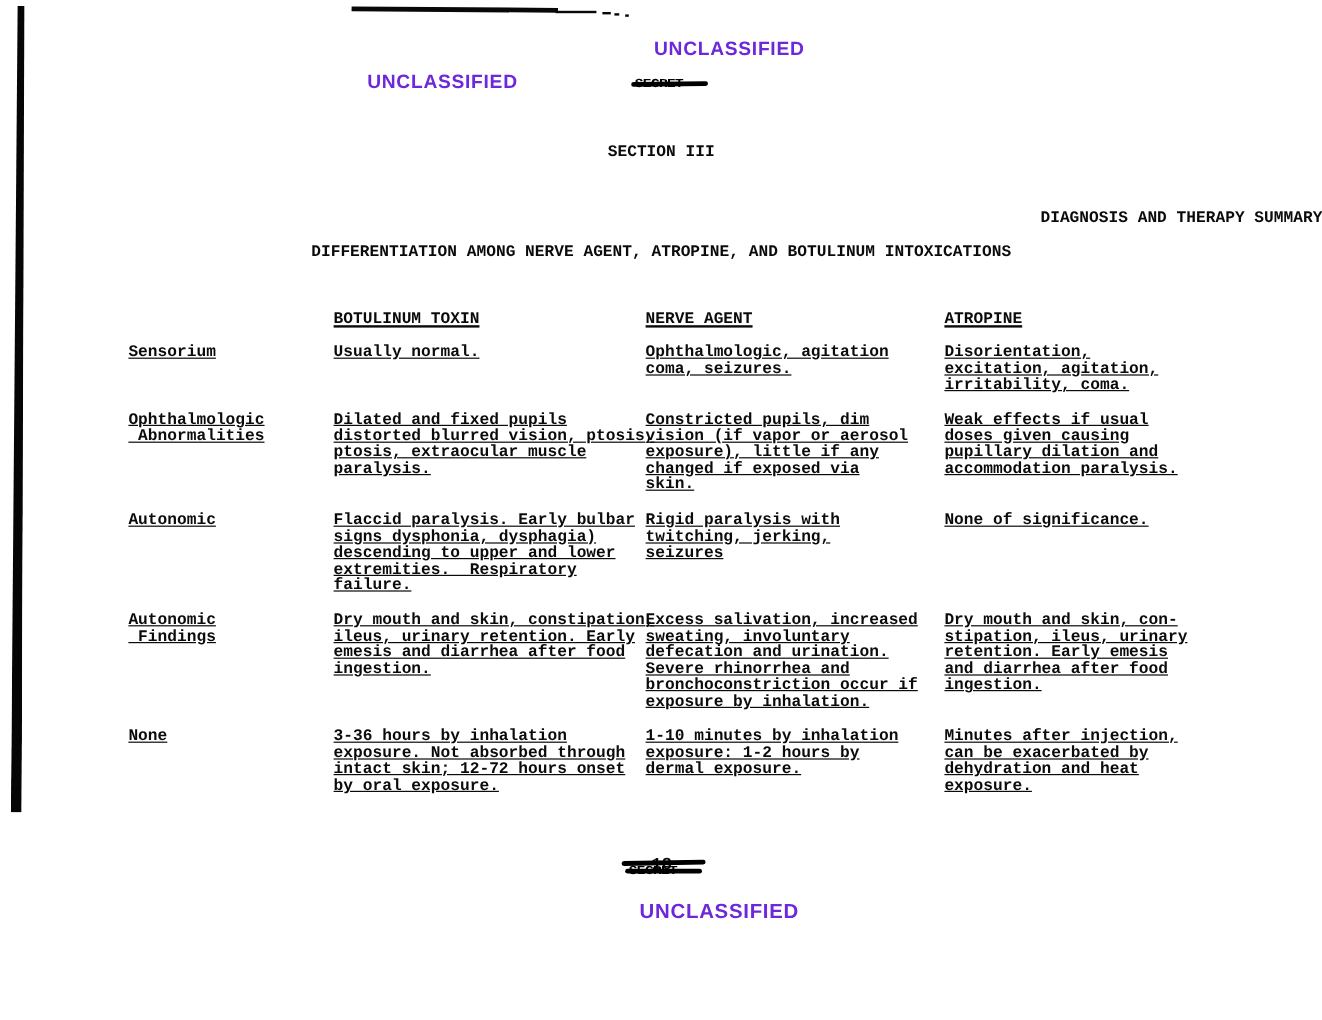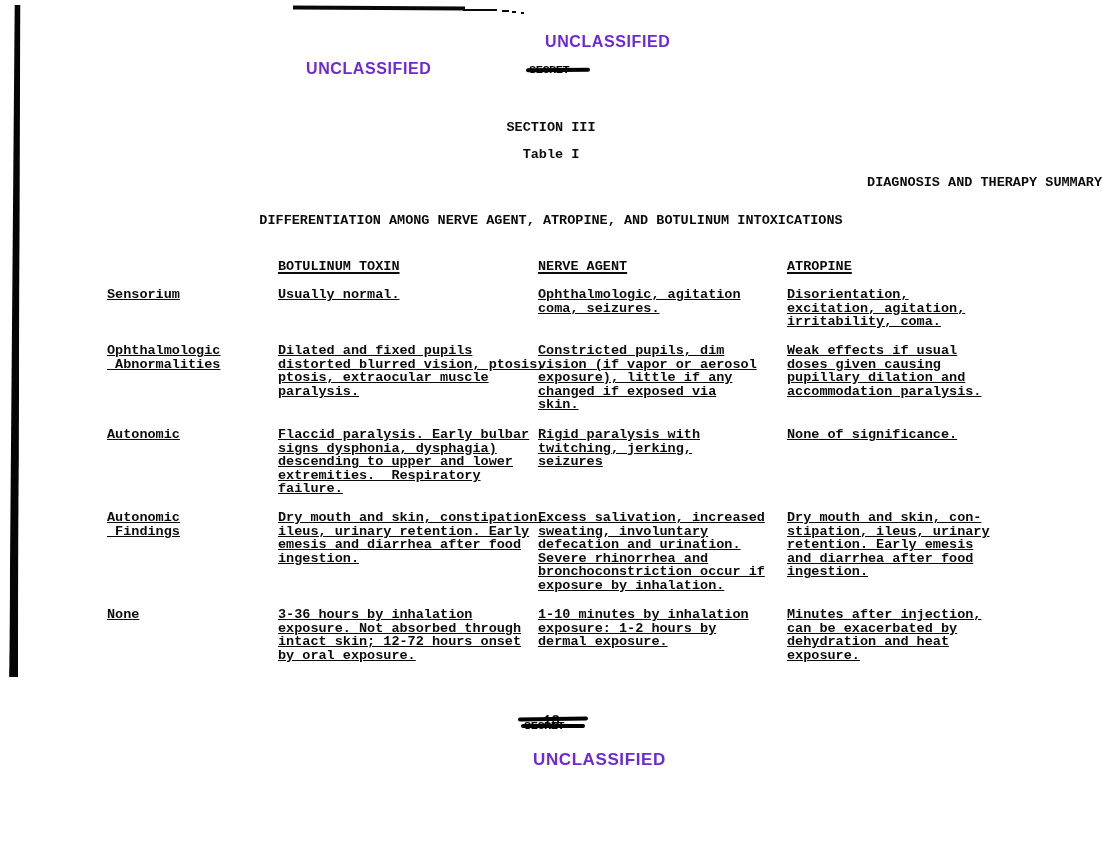--- a/index.html
+++ b/index.html
@@ -42,21 +42,21 @@
   .strike-bar { position:absolute; background:#000; border-radius:2px; }
   .sb1 { left:526px; top:68px;  width:64px; height:4px; transform:rotate(-0.6deg); }
   .sb2 { left:518px; top:717px; width:70px; height:4px; transform:rotate(-1deg); }
   .sb3 { left:521px; top:724px; width:64px; height:4px; }
   
   .tw { font-weight:bold; font-size:13.5px; line-height:13.6px; white-space:pre; }
   .heading { position:absolute; left:0; width:1102px; text-align:center; }
   .h-section  { top:121px; }
   .h-table    { top:148px; }
   .h-title    { top:176px;text-align:right; }
-  .h-subtitle { top:204px;margin-top:10px; }
+  .h-subtitle { top:204px; }
   
   .trow { position:absolute; left:0; top:0; width:1102px; height:0; }
   .cell { position:absolute; top:0; white-space:pre; font-weight:bold;
           font-size:13.5px; line-height:13.6px;text-decoration:underline; }
   .c0 { left:107px; } .c1 { left:266px;padding-left:12px; } .c2 { left:538px; } .c3 { left:787px; }
   .colhead { text-decoration:underline; text-decoration-thickness:2px; text-underline-offset:2px; }
   
   .page-num { position:absolute; left:543px; top:693px; font-weight:bold; font-size:14px;margin-top:20px; }
 </style>
 </head>
@@ -70,21 +70,20 @@
   <div class="streak d1"></div>
   <div class="streak d2"></div>
   <div class="streak d3"></div>
 
   <div class="sans-stamp stamp-top">UNCLASSIFIED</div>
   <div class="sans-stamp stamp-left">UNCLASSIFIED</div>
   <div class="secret secret-top">SECRET</div>
   <div class="strike-bar sb1"></div>
 
   <div class="heading tw h-section">SECTION III</div>
-  <div class="heading tw h-table">Table I</div>
   <div class="heading tw h-title">DIAGNOSIS AND THERAPY SUMMARY</div>
   <div class="heading tw h-subtitle">DIFFERENTIATION AMONG NERVE AGENT, ATROPINE, AND BOTULINUM INTOXICATIONS</div>
 
   <div class="trow" style="top:260px">
     <div class="cell c1 colhead">BOTULINUM TOXIN</div>
     <div class="cell c2 colhead">NERVE AGENT</div>
     <div class="cell c3 colhead">ATROPINE</div>
   </div>
 
   <div class="trow" style="top:288px">

